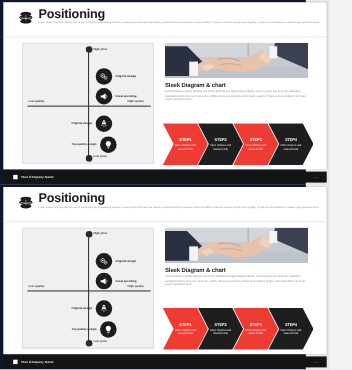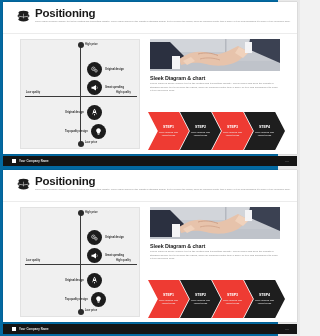--- a/index.html
+++ b/index.html
@@ -1,20 +1,20 @@
 <!DOCTYPE html>
 <html><head>
 <meta charset="utf-8">
 <style>
   html,body{margin:0;padding:0;background:#f2f2f2;}
   body{width:300px;height:336px;overflow:hidden;font-family:"Liberation Sans",sans-serif;}
 
   .deck{width:300px;height:336px;display:flex;flex-direction:column;background:#e9e9e9;}
 
-  .slide-wrap{width:278px;height:168px;position:relative;background:#0369a1;}
+  .slide-wrap{width:278px;height:168px;position:relative;background:#0f172a;}
   .slide{position:absolute;left:3px;top:2px;width:294px;height:152px;background:#ffffff;
          box-shadow:0 0 1px rgba(0,0,0,.35);overflow:hidden;}
 
   
   .hdr{position:absolute;left:13px;top:5px;width:270px;height:26px;}
   .logo{position:absolute;left:0;top:2px;width:15px;height:15px;}
   .title{position:absolute;left:19px;top:0px;font-size:11.5px;font-weight:bold;color:#1a1a1a;
          letter-spacing:-0.2px;line-height:13px;font-family:"Liberation Sans",sans-serif;}
   .subtitle{position:absolute;left:19px;top:13px;width:258px;font-size:2.3px;line-height:3.3px;
             color:#8e8e8e;font-family:"Liberation Sans",sans-serif;}

